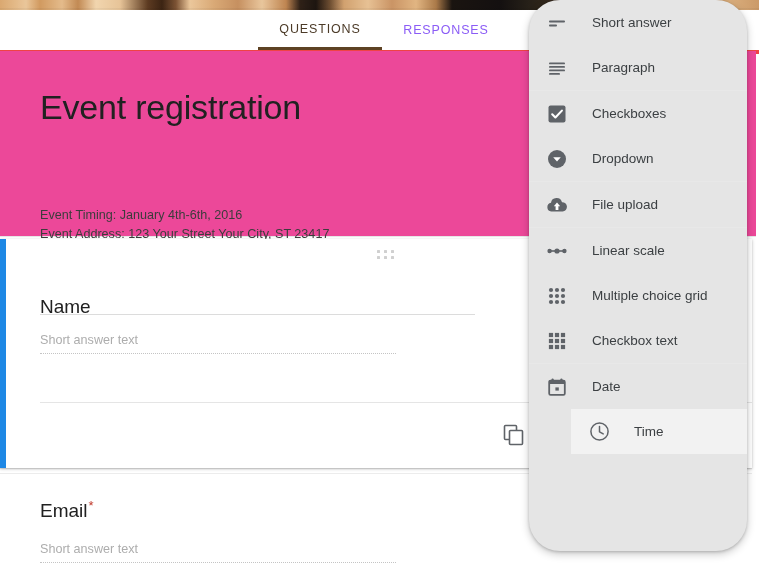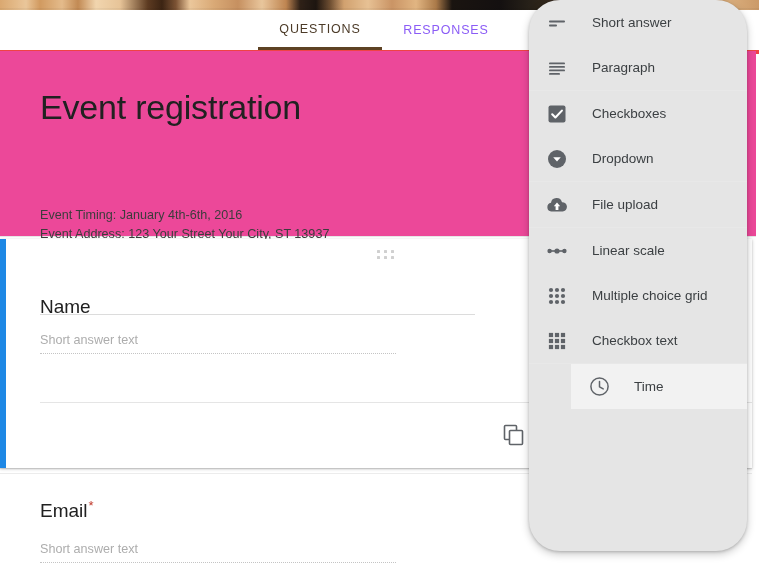--- a/index.html
+++ b/index.html
@@ -294,21 +294,21 @@
       <div class="tab inactive">
         <span>RESPONSES</span>
       </div>
     </div>
   </div>
 
   <div class="form-header">
     <div class="form-title">Event registration</div>
     <div class="form-desc">
       <div>Event Timing: January 4th-6th, 2016</div>
-      <div>Event Address: 123 Your Street Your City, ST 13937</div>
+      <div>Event Address: 123 Your Street Your City, ST 23417</div>
     </div>
   </div>
 
   <div class="q-card">
     <div class="accent"></div>
   </div>
 
   <div class="drag-handle">
     <i></i>
       <i></i>
@@ -437,20 +437,32 @@
             <rect x="1.9" y="13.9" width="4.2" height="4.2" fill="#5f6368"></rect>
               <rect x="7.9" y="13.9" width="4.2" height="4.2" fill="#5f6368"></rect>
               <rect x="13.9" y="13.9" width="4.2" height="4.2" fill="#5f6368"></rect>
           </svg>
         </span>
         <span class="mi-label">Checkbox text</span>
       </div>
     </div>
 
     <div class="menu-group">
+      <div class="menu-item">
+        <span class="mi-icon">
+          <svg width="20" height="20" viewBox="0 0 20 20">
+            <rect x="2.2" y="3.6" width="15.6" height="14.2" rx="1.4" fill="none" stroke="#5f6368" stroke-width="1.8"></rect>
+            <rect x="2.2" y="3.6" width="15.6" height="3.4" fill="#5f6368"></rect>
+            <rect x="4.6" y="1.4" width="2" height="4" rx="0.9" fill="#5f6368"></rect>
+            <rect x="13.4" y="1.4" width="2" height="4" rx="0.9" fill="#5f6368"></rect>
+            <rect x="8.4" y="10.4" width="3.4" height="3.2" fill="#5f6368"></rect>
+          </svg>
+        </span>
+        <span class="mi-label">Date</span>
+      </div>
       <div class="menu-item hover">
         <span class="mi-icon">
           <svg width="21" height="21" viewBox="0 0 21 21">
             <circle cx="10.5" cy="10.5" r="8.6" fill="none" stroke="#5f6368" stroke-width="1.5"></circle>
             <path d="M10.5 5.4 L10.5 10.8 L14.2 12.9" fill="none" stroke="#5f6368" stroke-width="1.5" stroke-linecap="round" stroke-linejoin="round"></path>
           </svg>
         </span>
         <span class="mi-label">Time</span>
       </div>
     </div>

